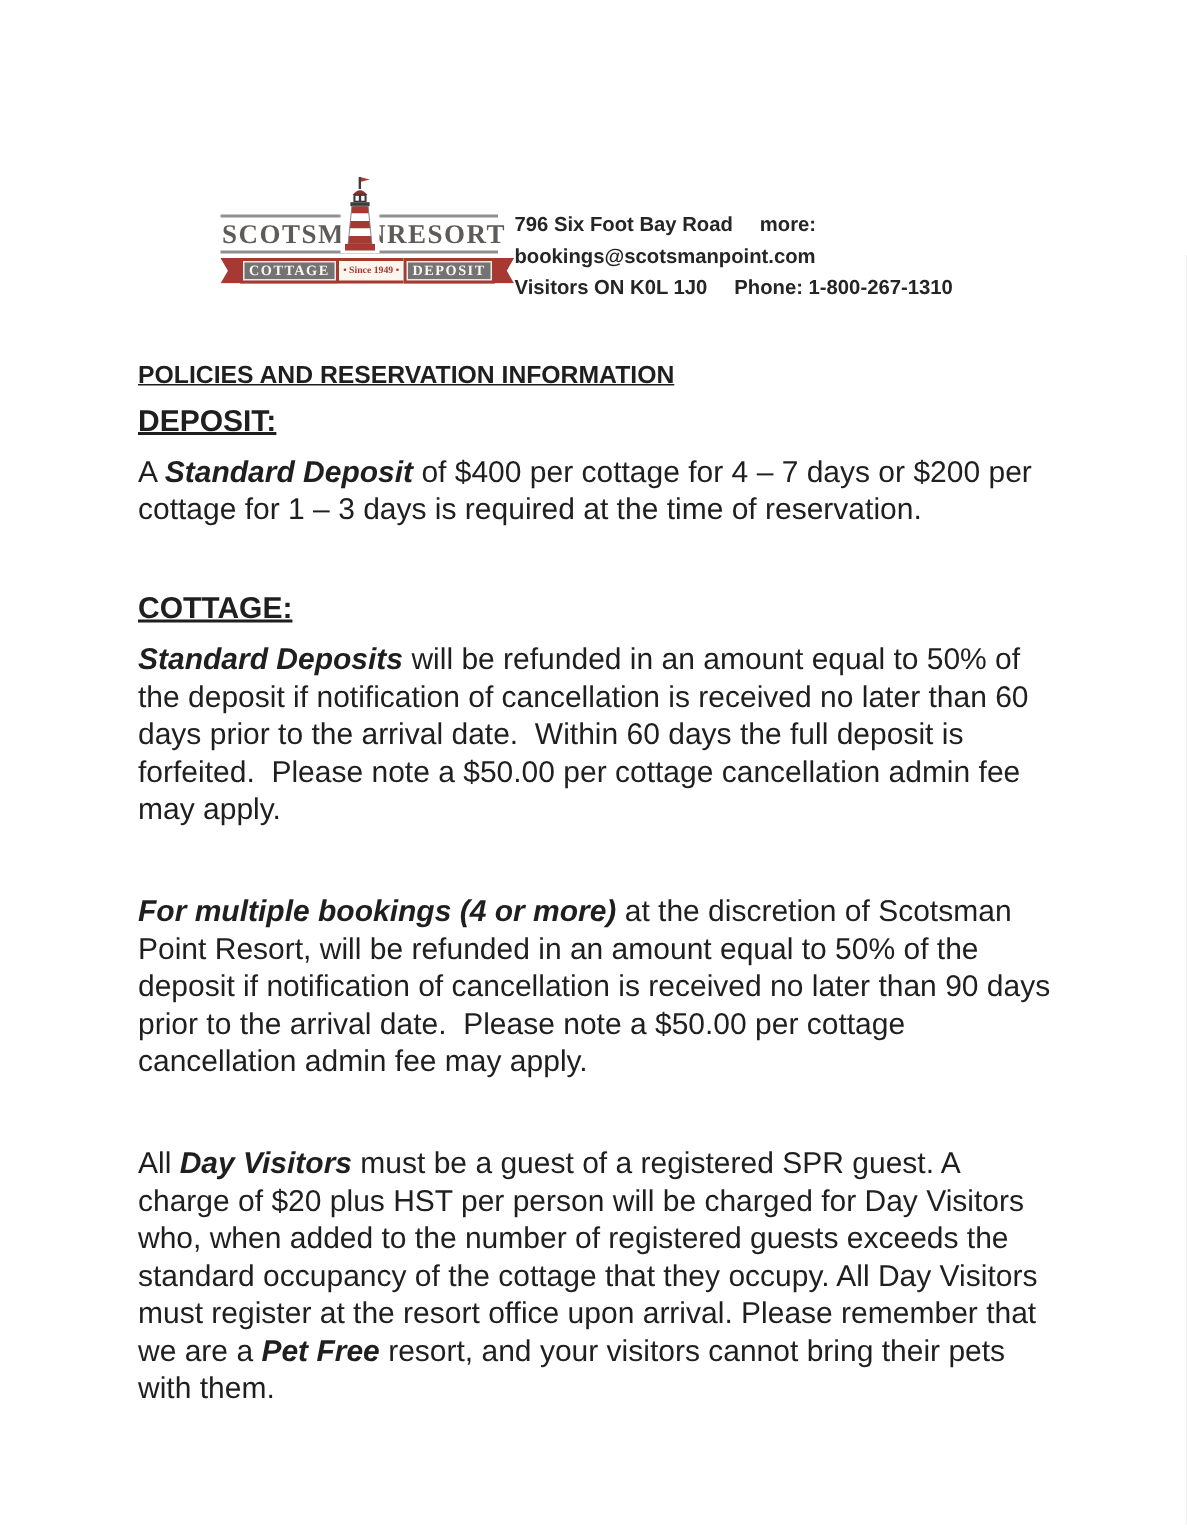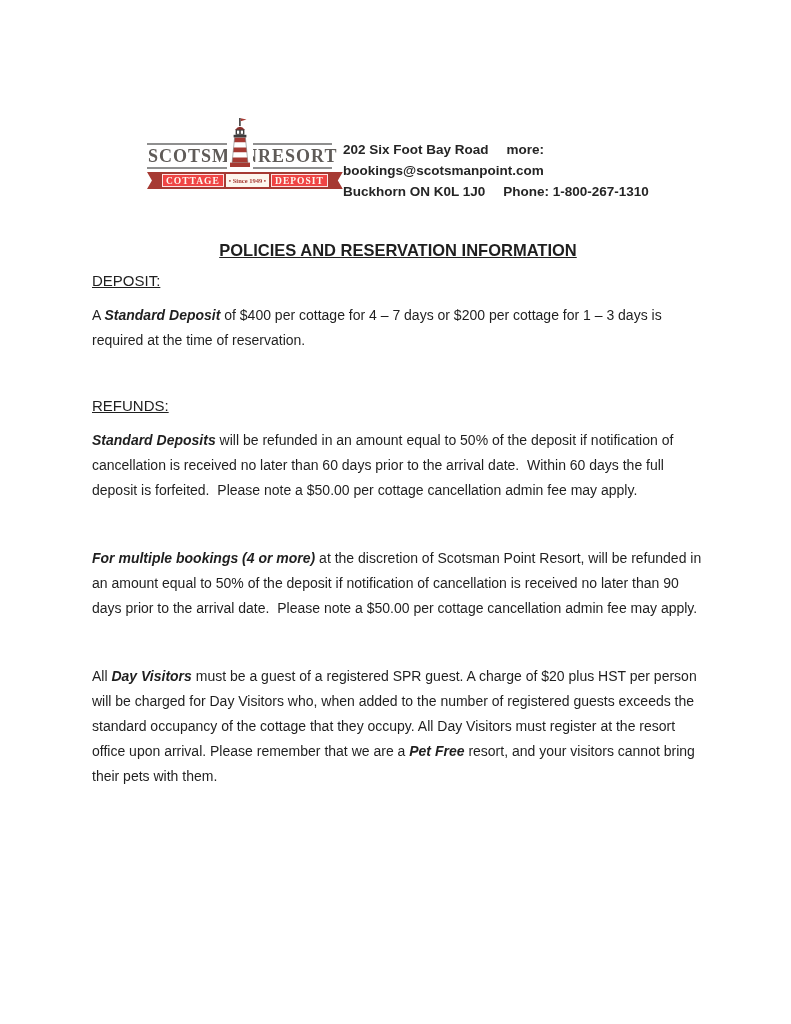--- a/index.html
+++ b/index.html
@@ -47,21 +47,21 @@
     margin-top:3px;
     display:flex;
     align-items:stretch;
     height:17px;
     width:100%;
   }
   .rib-end { flex:0 0 13px; background:#a63a33; }
   .rib-end.left  { clip-path:polygon(0 0,100% 0,100% 100%,0 100%,38% 50%); }
   .rib-end.right { clip-path:polygon(0 0,100% 0,62% 50%,100% 100%,0 100%); }
   .rib-box {
-    background:#ef4444;
+    background:#737373;
     color:#fdf6ee;
     font-family:"Liberation Serif", serif;
     font-size:9.5px;
     font-weight:bold;
     letter-spacing:1px;
     display:flex; align-items:center; justify-content:center;
     padding:0 6px;
     box-shadow:inset 0 0 0 2px #a63a33, inset 0 0 0 3px rgba(255,255,255,.85);
     flex:1 1 auto;
     white-space:nowrap;
@@ -86,36 +86,35 @@
     font-weight:bold;
     line-height:21px;
     color:#252525;
     white-space:nowrap;
   }
   .contact .gap { display:inline-block; width:18px; }
 
   
   .doc-title {
     margin:36px 87px 8px 92px;
-    text-align:center;
     font-size:16.5px;
     font-weight:bold;
     line-height:25px;
     text-decoration:underline;
   }
   .doc-body { margin:0 87px 0 92px; }
   .sec-heading {
-    font-size:15px;
-    font-weight:normal;
+    font-size:20px;
+    font-weight:bold;
     text-decoration:underline;
     line-height:20px;
     margin:0 0 12px 0;
   }
   .body-par {
-    font-size:14px;
+    font-size:20px;
     line-height:25px;
     margin:0 0 43px 0;
     white-space:pre-wrap;
   }
   section:last-child .body-par:last-child { margin-bottom:0; }
   .bi { font-weight:bold; font-style:italic; }
 </style>
 </head>
 <body>
 
@@ -149,38 +148,38 @@
         <span class="rib-end left"></span>
         <span class="rib-box">COTTAGE</span>
         <span class="rib-center">• Since 1949 •</span>
         <span class="rib-box">DEPOSIT</span>
         <span class="rib-end right"></span>
       </div>
     </div>
 
     <div class="contact">
       <div class="contact-line">
-        <span>202 Six Foot Bay Road</span><span class="gap"></span><span>more:</span>
+        <span>796 Six Foot Bay Road</span><span class="gap"></span><span>more:</span>
       </div>
       <div class="contact-line">bookings@scotsmanpoint.com</div>
       <div class="contact-line">
-        <span>Buckhorn ON  K0L 1J0</span><span class="gap"></span><span>Phone: 1-800-267-1310</span>
+        <span>Visitors ON  K0L 1J0</span><span class="gap"></span><span>Phone: 1-800-267-1310</span>
       </div>
     </div>
   </header>
 
   <h1 class="doc-title">POLICIES AND RESERVATION INFORMATION</h1>
 
   <main class="doc-body" id="doc-sections">
       <section>
         <h2 class="sec-heading">DEPOSIT:</h2>
         <p class="body-par"><span>A </span><span class="bi">Standard Deposit</span><span> of $400 per cottage for 4 – 7 days or $200 per cottage for 1 – 3 days is required at the time of reservation.</span></p>
       </section>
       <section>
-        <h2 class="sec-heading">REFUNDS:</h2>
+        <h2 class="sec-heading">COTTAGE:</h2>
         <p class="body-par"><span class="bi">Standard Deposits</span><span> will be refunded in an amount equal to 50% of the deposit if notification of cancellation is received no later than 60 days prior to the arrival date.  Within 60 days the full deposit is forfeited.  Please note a $50.00 per cottage cancellation admin fee may apply.</span></p>
         <p class="body-par"><span class="bi">For multiple bookings (4 or more)</span><span> at the discretion of Scotsman Point Resort, will be refunded in an amount equal to 50% of the deposit if notification of cancellation is received no later than 90 days prior to the arrival date.  Please note a $50.00 per cottage cancellation admin fee may apply.</span></p>
       </section>
       <section>
         <p class="body-par"><span>All </span><span class="bi">Day Visitors</span><span> must be a guest of a registered SPR guest. A charge of $20 plus HST per person will be charged for Day Visitors who, when added to the number of registered guests exceeds the standard occupancy of the cottage that they occupy. All Day Visitors must register at the resort office upon arrival. Please remember that we are a </span><span class="bi">Pet Free</span><span> resort, and your visitors cannot bring their pets with them.</span></p>
       </section>
     </main>
 
 </div>
 

